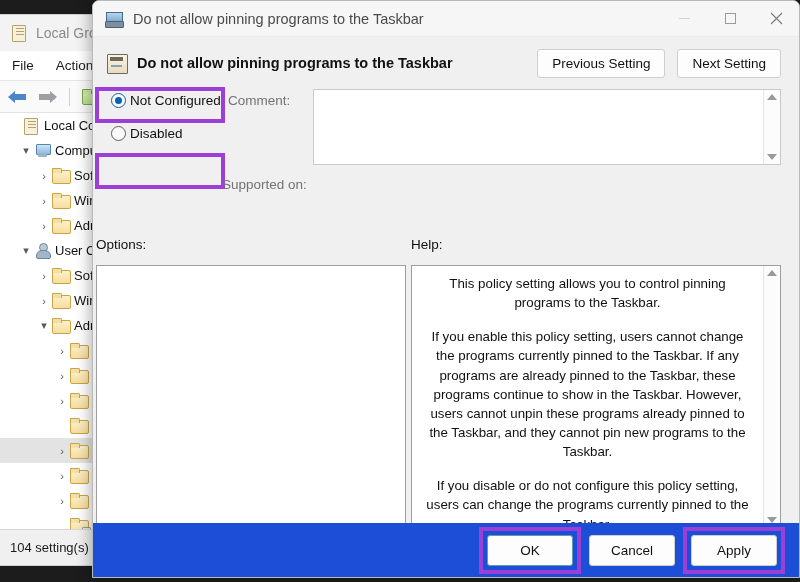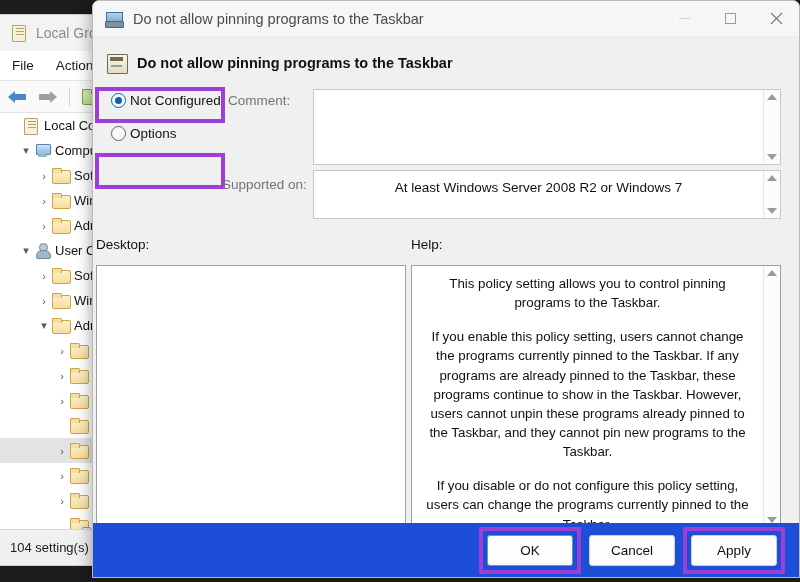--- a/index.html
+++ b/index.html
@@ -457,56 +457,53 @@
           <svg width="13" height="13" viewBox="0 0 13 13">
               <path d="M1 1 L12 12 M12 1 L1 12" stroke="#7a7a7a" stroke-width="1.1" fill="none"></path>
             </svg>
         </div>
       </div>
     </div>
 
     <div class="dlg-header">
       <span class="hdr-ico"></span>
       <span class="hdr-title">Do not allow pinning programs to the Taskbar</span>
+      <div class="hdr-btns">
+        <div class="btn">Previous Setting</div>
+        <div class="btn">Next Setting</div>
+      </div>
     </div>
 
     <div class="dlg-body">
 
       <div class="radio-col">
         <div class="rad-row">
           <span class="rad on"></span>
           <span class="rad-lbl">Not Configured</span>
         </div>
         <div class="rad-row">
           <span class="rad"></span>
-          <span class="rad-lbl">Options</span>
+          <span class="rad-lbl">Disabled</span>
         </div>
       </div>
       <div class="hl" style="left:2px; top:-2px; width:130px; height:36px;"></div>
       <div class="hl" style="left:2px; top:64px; width:130px; height:36px;"></div>
 
       <span class="field-label" style="left:135px; top:4px;">Comment:</span>
       <div class="tbox" style="left:220px; top:0px; width:468px; height:76px;">
         <div class="txt"></div>
         <div class="vscroll">
           <span class="ar up"></span>
           <span class="ar dn"></span>
         </div>
       </div>
 
       <span class="field-label" style="left:129px; top:88px;">Supported on:</span>
-      <div class="tbox" style="left:220px; top:81px; width:468px; height:49px;">
-        <div class="txt">At least Windows Server 2008 R2 or Windows 7</div>
-        <div class="vscroll">
-          <span class="ar up"></span>
-          <span class="ar dn"></span>
-        </div>
-      </div>
-
-      <span class="sec-label" style="left:3px; top:148px;">Desktop:</span>
+
+      <span class="sec-label" style="left:3px; top:148px;">Options:</span>
       <span class="sec-label" style="left:318px; top:148px;">Help:</span>
 
       <div class="panel" style="left:3px; top:176px; width:310px; height:263px;">
         <div style="padding:8px; font-size:13.5px; color:#111;"></div>
       </div>
 
       <div class="help-panel" style="left:318px; top:176px; width:370px; height:263px;">
         <div class="help-text">
           <p>This policy setting allows you to control pinning programs to the Taskbar.</p>
           <p>If you enable this policy setting, users cannot change the programs currently pinned to the Taskbar. If any programs are already pinned to the Taskbar, these programs continue to show in the Taskbar. However, users cannot unpin these programs already pinned to the Taskbar, and they cannot pin new programs to the Taskbar.</p>

